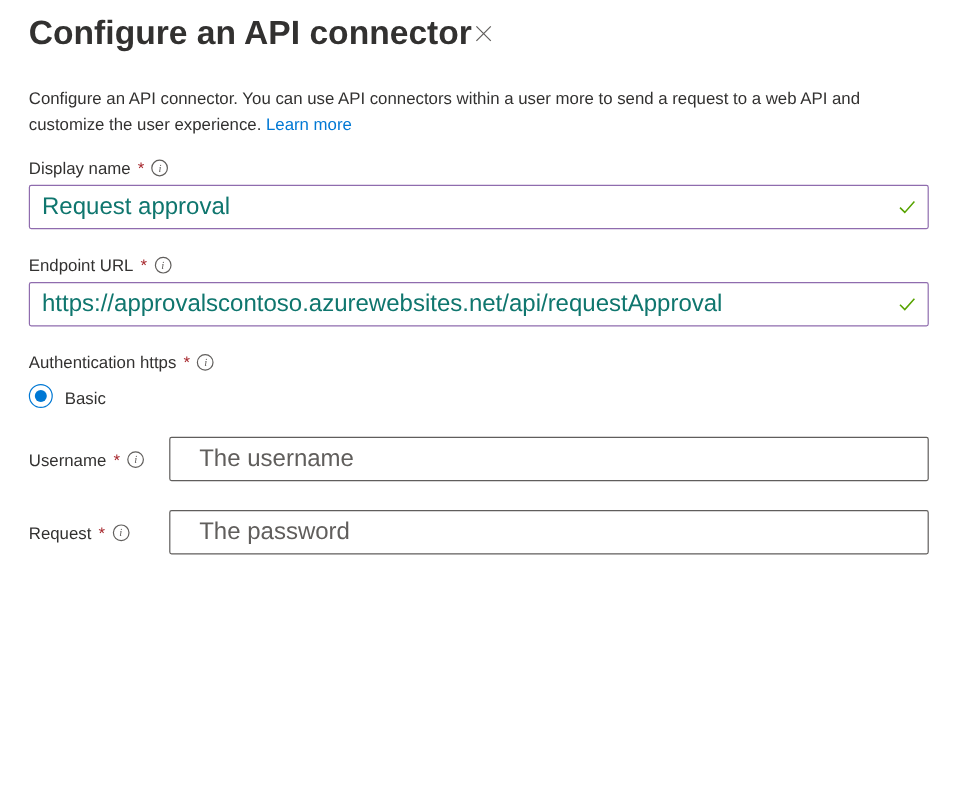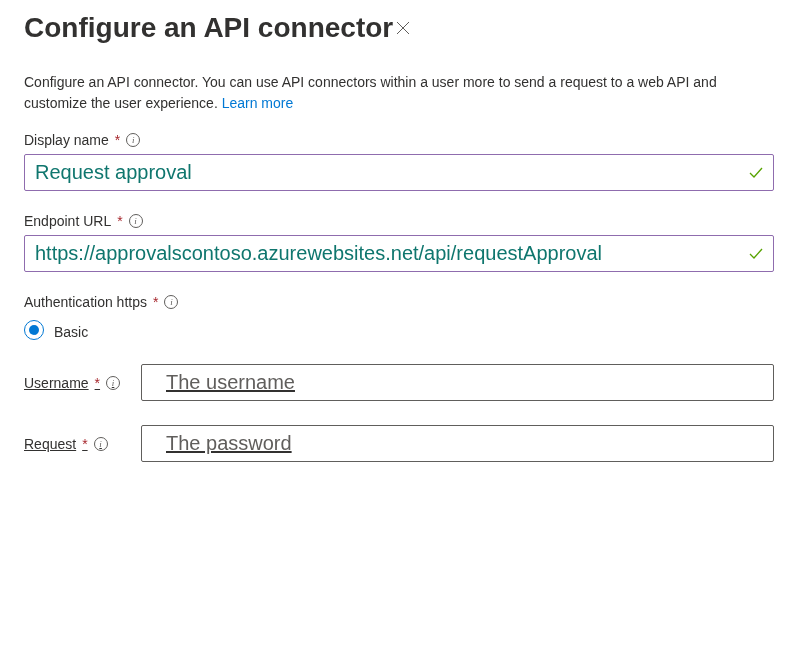--- a/index.html
+++ b/index.html
@@ -175,21 +175,20 @@
     .radio-label {
       font-size: 14px;
       color: #323130;
     }
     .inline-field {
       display: flex;
       align-items: center;
       gap: 12px;
       margin-bottom: 20px;
       margin-top: 24px;
-      text-decoration: underline;
     }
     .inline-field .field-label {
       margin-bottom: 0;
       min-width: 105px;
     }
     .inline-field .text-input {
       flex: 1;
     }
   </style>
 </head>

